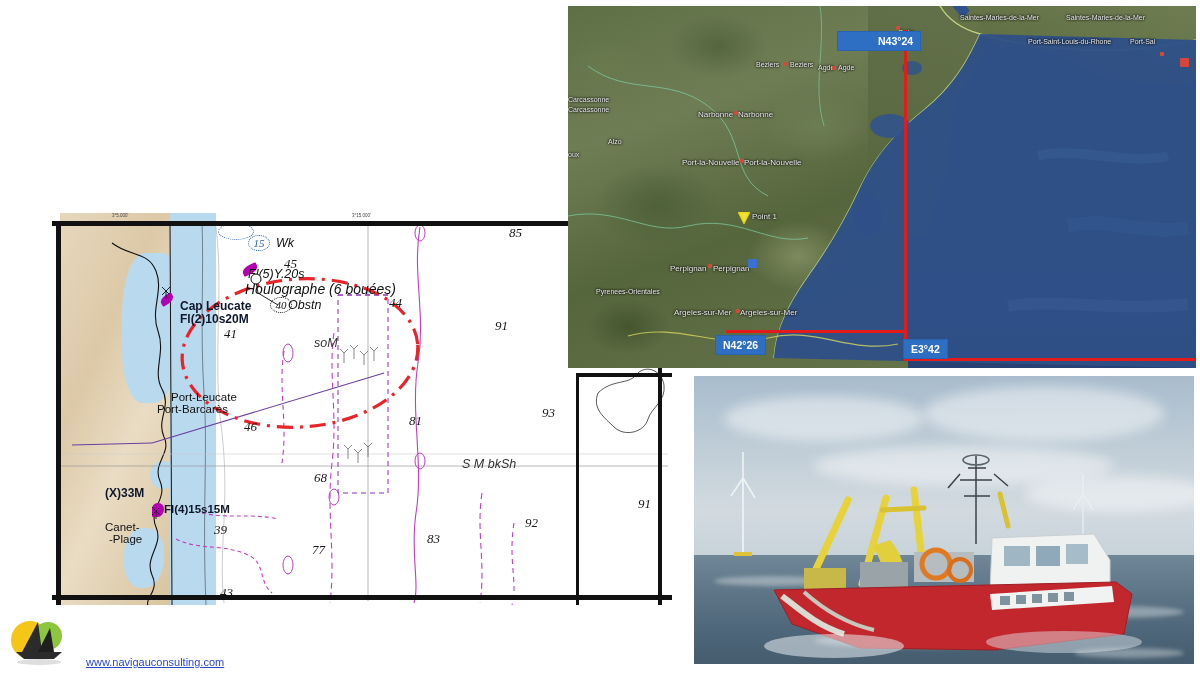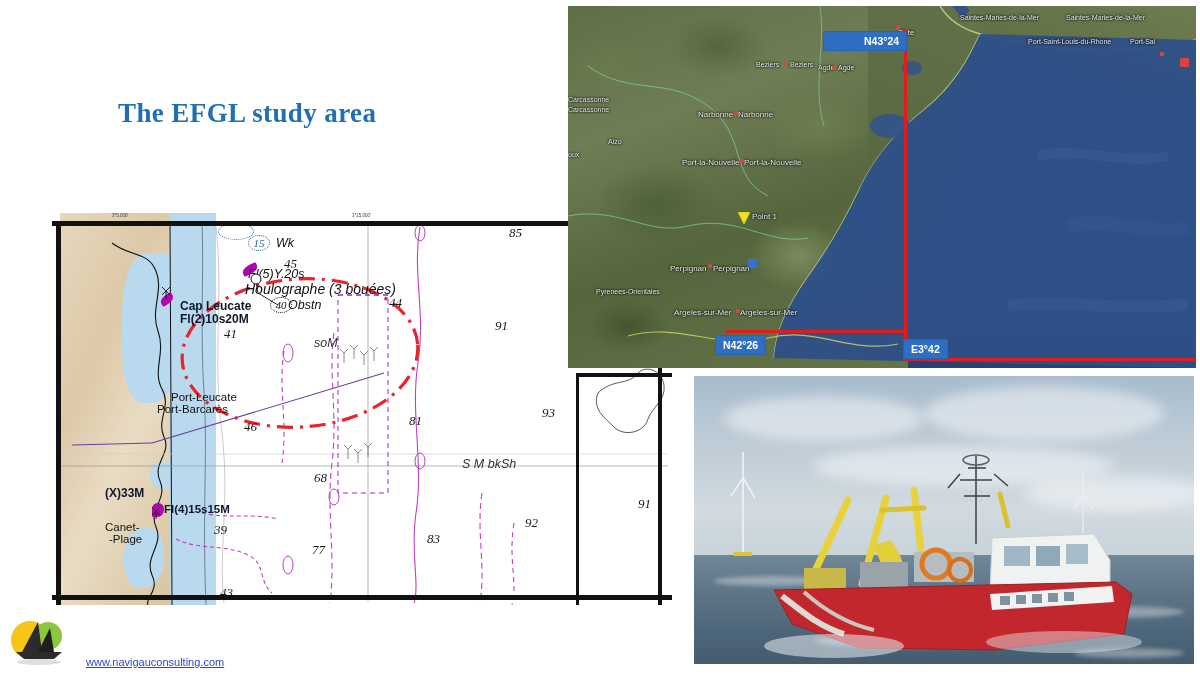--- a/index.html
+++ b/index.html
@@ -93,21 +93,20 @@
 
   .logo { position:absolute; left:8px; top:616px; width:62px; height:50px; }
   .url  { position:absolute; left:86px; top:656px; font-size:11px; color:#2a49c9;
           text-decoration:underline; white-space:nowrap; }
 </style>
 </head>
 <body>
 
 <div class="slide">
 
-  <div class="title">The EFGL study area</div>
 
   <div class="chart">
     <div class="chart-inner">
       <div class="sea"></div>
 
       <div class="land"></div>
       <div class="coastwater"></div>
       <div class="lagoon" style="left:70px;top:40px;width:58px;height:150px;border-radius:40% 30% 45% 35%;"></div>
       <div class="lagoon" style="left:72px;top:315px;width:40px;height:60px;border-radius:45% 40% 50% 40%;"></div>
       <div class="lagoon" style="left:98px;top:248px;width:26px;height:28px;border-radius:50%;"></div>
@@ -167,21 +166,21 @@
 
       <div class="magenta" style="left:108px;top:82px;width:14px;height:9px;border-radius:60% 10% 60% 10%;transform:rotate(-30deg);"></div>
       <div class="magenta" style="left:190px;top:52px;width:16px;height:9px;border-radius:60% 10% 60% 10%;transform:rotate(-25deg);"></div>
       <div class="magenta" style="left:100px;top:290px;width:12px;height:14px;border-radius:50% 50% 60% 10%;"></div>
 
       <div class="fishsym" style="left:166px;top:10px;"></div>
       <div class="bubble" style="left:196px;top:22px;">15</div>
       <div class="note" style="left:224px;top:23px;">Wk</div>
 
       <div class="note" style="left:196px;top:54px;">Fl(5)Y.20s</div>
-      <div class="noteL" style="left:193px;top:68px;">Houlographe (3 bouées)</div>
+      <div class="noteL" style="left:193px;top:68px;">Houlographe (6 bouées)</div>
       <div class="bubble k" style="left:208px;top:84px;">40</div>
       <div class="note" style="left:236px;top:85px;">Obstn</div>
 
       <svg width="620" height="392" style="position:absolute;left:0;top:0;">
         <path d="M204 68 L206 80 L226 92" stroke="#111" stroke-width="0.9" fill="none"></path>
         <circle cx="204" cy="66" r="5" stroke="#111" stroke-width="1" fill="#fff"></circle>
         <path d="M104 298 l0 8 M100 302 l8 -8 M100 294 l8 8" stroke="#111" stroke-width="0.9"></path>
         <path d="M114 78 l0 8 M110 82 l8 -8 M110 74 l8 8" stroke="#111" stroke-width="0.9"></path>
       </svg>
 
@@ -298,21 +297,21 @@
       <svg width="9" height="9">
           <rect width="9" height="9" rx="1" fill="#3b6fd4"></rect>
         </svg>
     </div>
 
     <div class="redline" style="left:336px;top:24px;width:3px;height:302px;"></div>
     <div class="redline" style="left:158px;top:324px;width:180px;height:3px;"></div>
     <div class="redline" style="left:336px;top:324px;width:3px;height:30px;"></div>
     <div class="redline" style="left:336px;top:352px;width:292px;height:3px;"></div>
 
-    <div class="coordbox" style="left:256px;top:26px;padding-left:40px;">N43°24</div>
+    <div class="coordbox" style="left:270px;top:26px;padding-left:40px;">N43°24</div>
     <div class="coordbox" style="left:148px;top:330px;">N42°26</div>
     <div class="coordbox" style="left:336px;top:334px;">E3°42</div>
 
     <div class="satdot" style="left:612px;top:52px;width:9px;height:9px;background:#d6443a;"></div>
   </div>
 
   <div class="photo">
     <div class="sky"></div>
     <div class="cloud" style="left:30px;top:20px;width:200px;height:45px;"></div>
     <div class="cloud" style="left:230px;top:10px;width:240px;height:55px;"></div>

